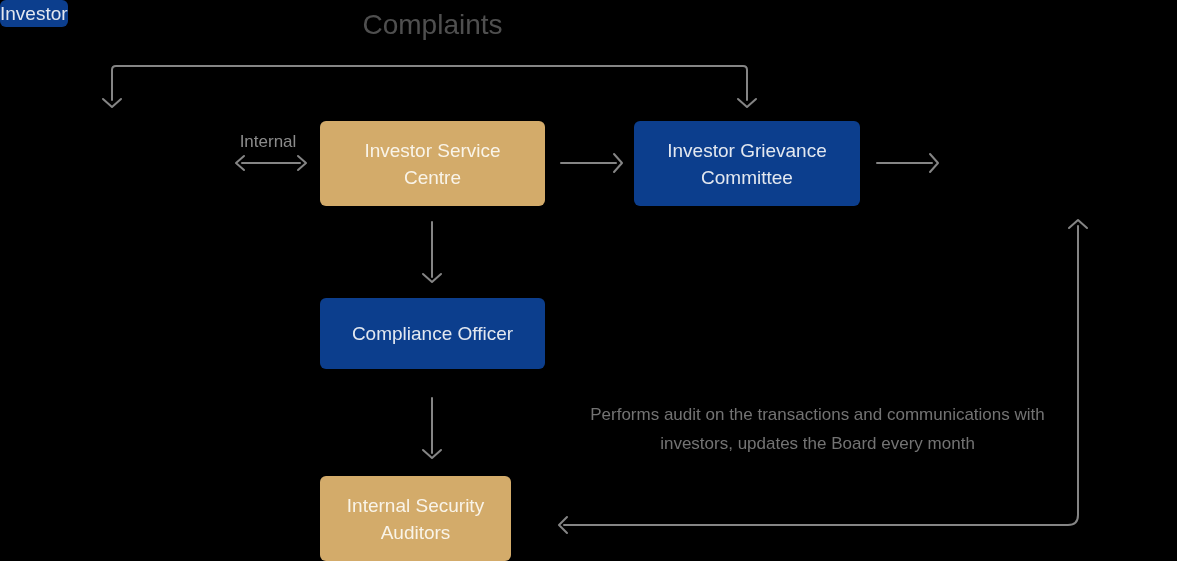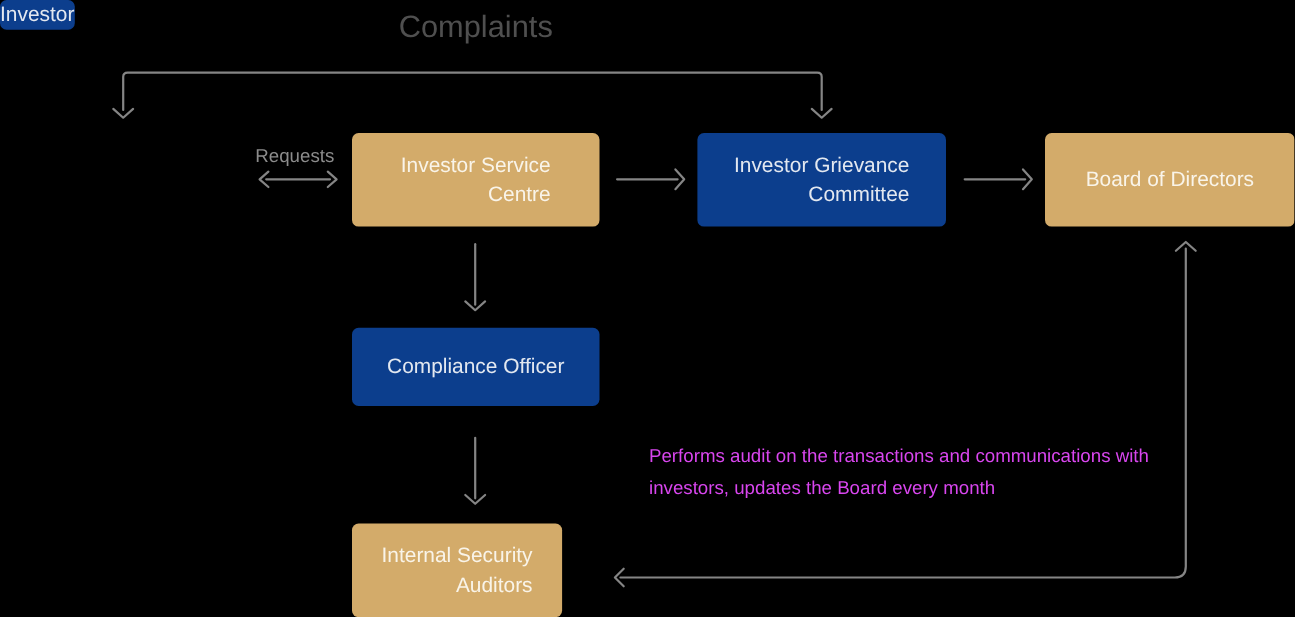--- a/index.html
+++ b/index.html
@@ -28,21 +28,21 @@
     stroke-width: 2;
     stroke-linecap: round;
     stroke-linejoin: round;
   }
   .box {
     position: absolute;
     border-radius: 6px;
     display: flex;
     align-items: center;
     justify-content: center;
-    text-align: right;
+    text-align: center;
     font-size: 19px;
     line-height: 27px;
     white-space: pre-line;
   }
   .box.blue { background: #0c3e8d; color: #e3e8f0; }
   .box.tan  { background: #d3ab6a; color: #f9f4e9; }
 
   .box-investor    { left: 0;    top: 121; width: 224; height: 85; }
   .box-service     { left: 320px; top: 121px; width: 225px; height: 85px; }
   .box-grievance   { left: 634px; top: 121px; width: 226px; height: 85px; }
@@ -71,21 +71,22 @@
     font-size: 17px;
     color: #8c8c8c;
   }
   .audit-note {
     position: absolute;
     left: 590px;
     top: 400px;
     width: 455px;
     font-size: 17px;
     line-height: 29px;
-    color: #d946ef;
+    color: #737373;
+    text-align: center;
   }
 </style>
 </head>
 <body>
 
 <div class="stage">
 
   <svg class="wires" viewBox="0 0 1177 561" xmlns="http://www.w3.org/2000/svg">
 
     <path d="M 112 100 L 112 70 Q 112 66 116 66 L 743 66 Q 747 66 747 70 L 747 100"></path>
@@ -108,39 +109,36 @@
     <path d="M 432 398 L 432 453"></path>
     <path d="M 423 450 L 432 458 L 441 450"></path>
 
     <path d="M 1078 226 L 1078 515 Q 1078 525 1068 525 L 564 525"></path>
     <path d="M 1069 228 L 1078 220 L 1087 228"></path>
     <path d="M 567 517 L 559 525 L 567 533"></path>
   </svg>
 
   <div class="diagram-title">Complaints</div>
 
-  <div class="requests-label">Requests</div>
+  <div class="requests-label">Internal</div>
 
   <div class="box blue box-investor">
     <span>Investor</span>
   </div>
 
   <div class="box tan box-service">
     <span>Investor Service
 Centre</span>
   </div>
 
   <div class="box blue box-grievance">
     <span>Investor Grievance
 Committee</span>
   </div>
 
-  <div class="box tan box-board">
-    <span>Board of Directors</span>
-  </div>
 
   <div class="box blue box-compliance">
     <span>Compliance Officer</span>
   </div>
 
   <div class="box tan box-auditors">
     <span>Internal Security
 Auditors</span>
   </div>
 

